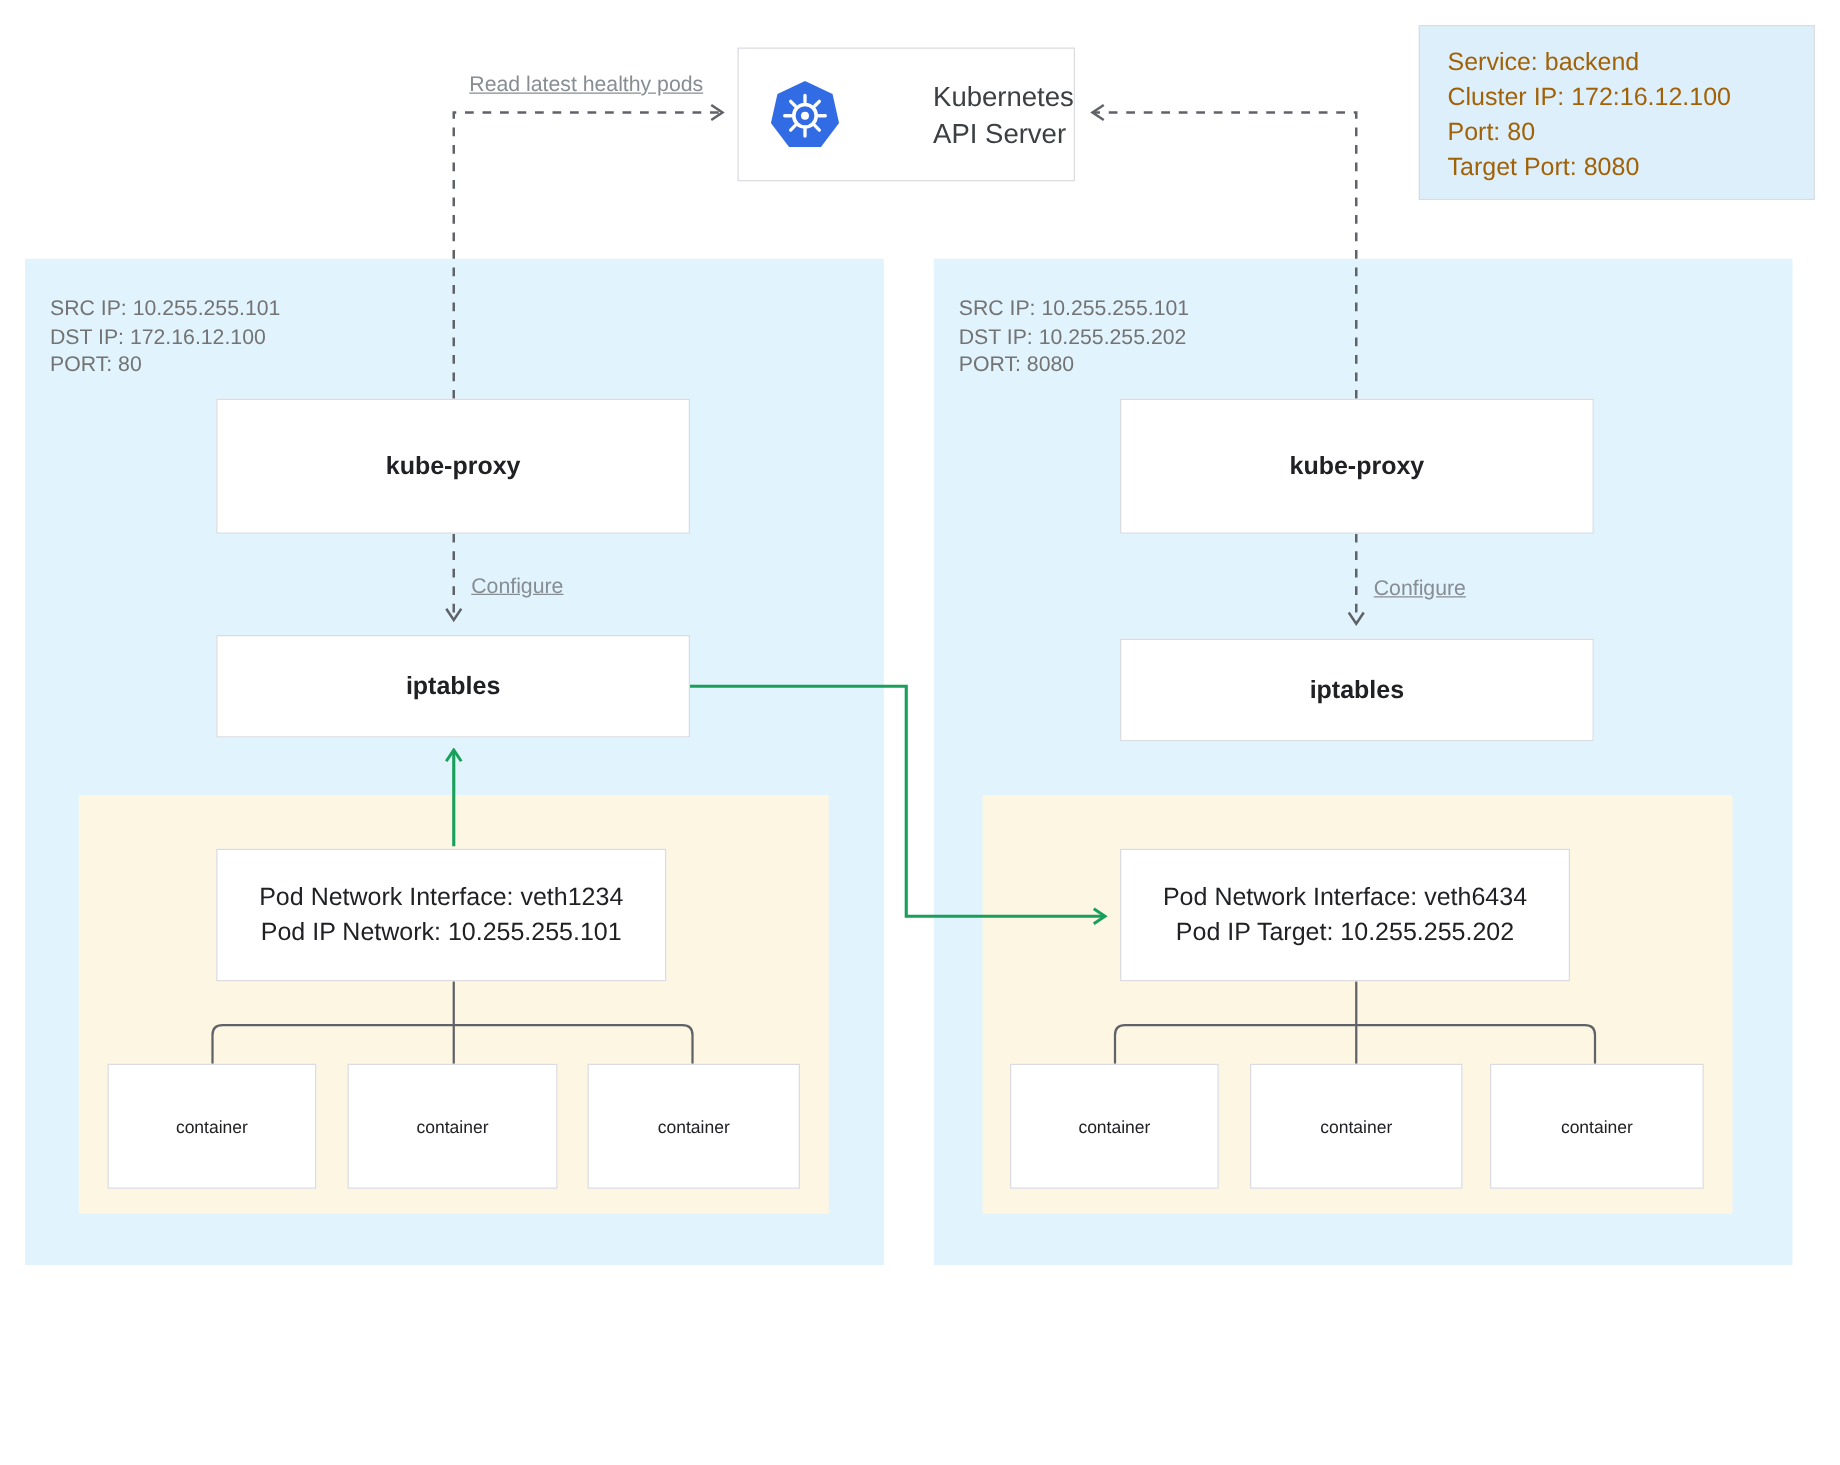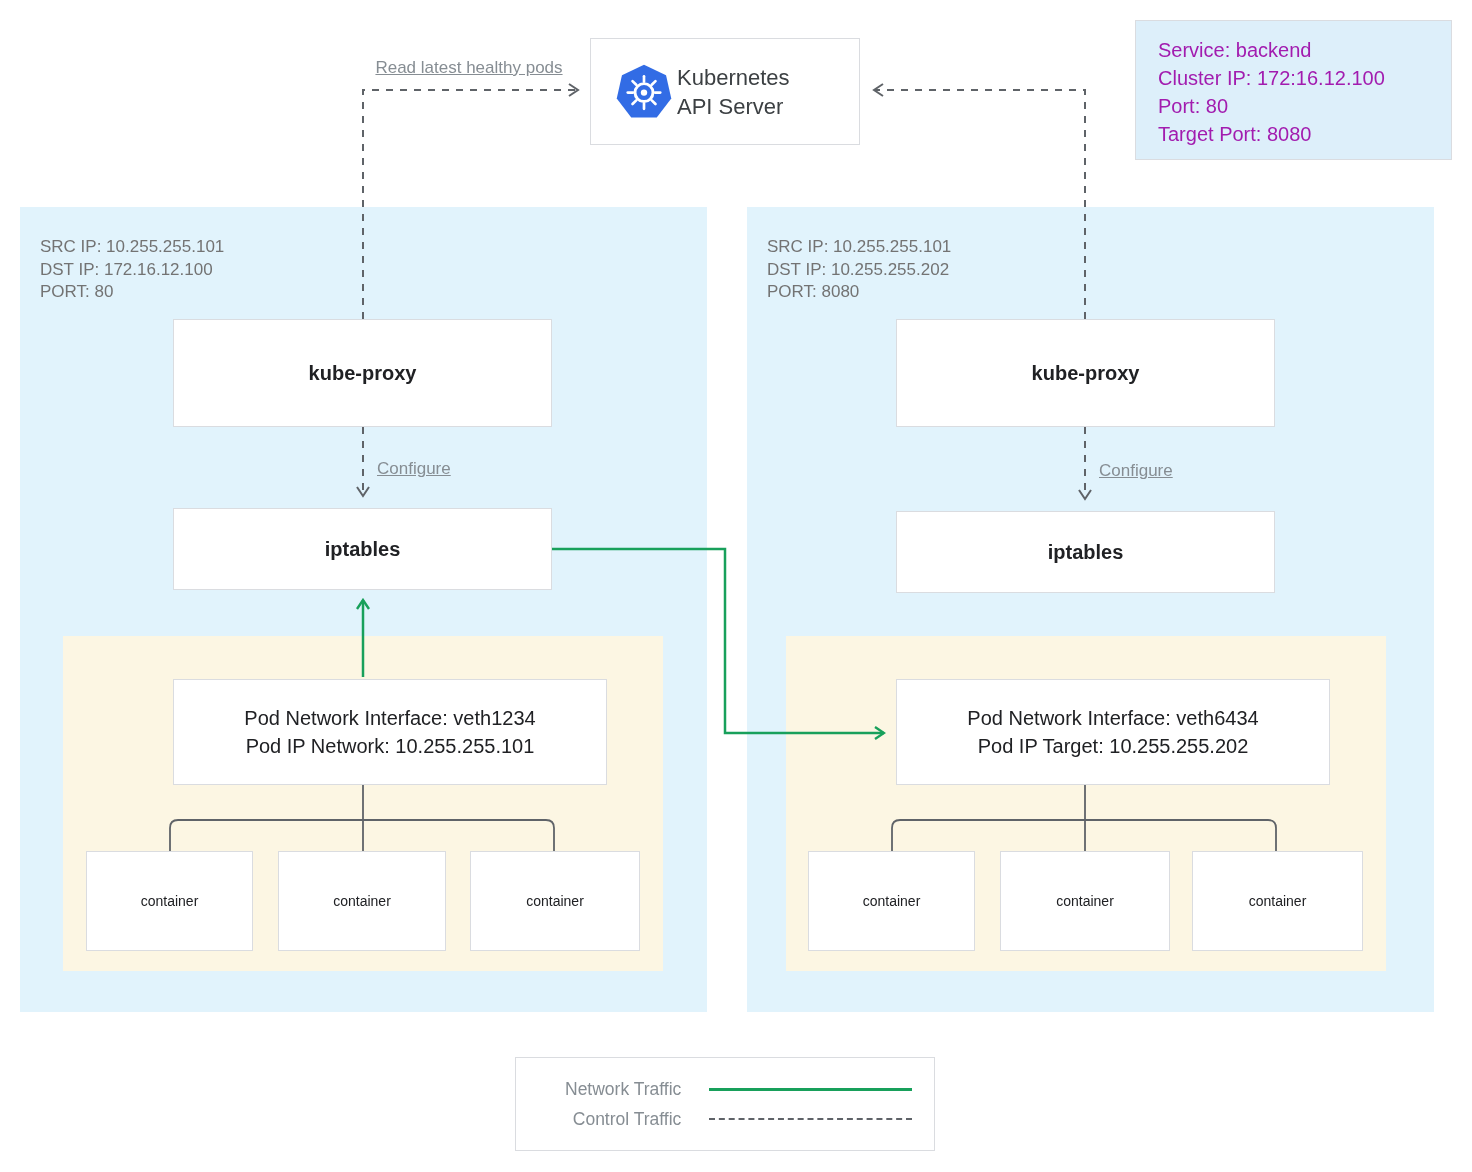--- a/index.html
+++ b/index.html
@@ -12,32 +12,32 @@
   .node-right{left:747px;top:207px;width:687px;height:805px;}
   .pod{position:absolute;background:#fcf6e3;z-index:2;top:636px;width:600px;height:335px;}
   .pod-left{left:63px;}
   .pod-right{left:786px;}
   .lines{position:absolute;left:0;top:0;z-index:3;pointer-events:none;}
   .wbox{
     position:absolute;background:#ffffff;border:1.5px solid #dadce0;z-index:4;
     display:flex;flex-direction:column;align-items:center;justify-content:center;
     color:#202124;text-align:center;box-sizing:border-box;
   }
-  .api-box{left:590px;top:38px;width:270px;height:107px;flex-direction:row;gap:4px;justify-content:flex-start;padding-left:24px;}
+  .api-box{left:590px;top:38px;width:270px;height:107px;flex-direction:row;gap:4px;justify-content:space-between;padding-left:24px;}
   .api-text{font-size:22px;line-height:29px;color:#3c4043;text-align:left;}
   .svc-box{
     position:absolute;left:1135px;top:20px;width:317px;height:140px;z-index:4;
     background:#ddeffa;border:1px solid #dadce0;box-sizing:border-box;
-    color:#a21caf;font-size:20px;line-height:28px;padding:15px 0 0 22px;
+    color:#a16207;font-size:20px;line-height:28px;padding:15px 0 0 22px;
   }
   .kp-left{left:173px;top:319px;width:379px;height:108px;}
   .kp-right{left:896px;top:319px;width:379px;height:108px;}
   .ipt-left{left:173px;top:508px;width:379px;height:82px;}
   .ipt-right{left:896px;top:511px;width:379px;height:82px;}
-  .pif{width:434px;top:679px;height:106px;font-size:20px;line-height:28px;}
+  .pif{width:360px;top:679px;height:106px;font-size:20px;line-height:28px;}
   .pif-left{left:173px;}
   .pif-right{left:896px;}
   .proc-label{font-size:20px;font-weight:bold;}
   .container-box{top:851px;height:100px;font-size:14px;}
   .hdr{
     position:absolute;z-index:5;color:#737373;font-size:17px;line-height:22.5px;
   }
   .hdr-left{left:40px;top:236px;}
   .hdr-right{left:767px;top:236px;}
   .edge-label{position:absolute;z-index:5;color:#868d93;font-size:17px;text-decoration:underline;}
@@ -147,24 +147,14 @@
   <div class="wbox kp-right proc-label">kube-proxy</div>
   <div class="wbox ipt-right proc-label">iptables</div>
   <div class="wbox pif pif-right">
     <div>Pod Network Interface: veth6434</div>
     <div>Pod IP Target: 10.255.255.202</div>
   </div>
   <div class="wbox container-box" style="left:808px;width:167px;">container</div>
   <div class="wbox container-box" style="left:1000px;width:170px;">container</div>
   <div class="wbox container-box" style="left:1192px;width:171px;">container</div>
 
-  <div class="legend">
-    <div class="legend-row">
-      <div class="legend-label">Network Traffic</div>
-      <div class="legend-line line-network"></div>
-    </div>
-    <div class="legend-row">
-      <div class="legend-label">Control Traffic</div>
-      <div class="legend-line line-control"></div>
-    </div>
-  </div>
 
 </div>
 
 </body></html>

